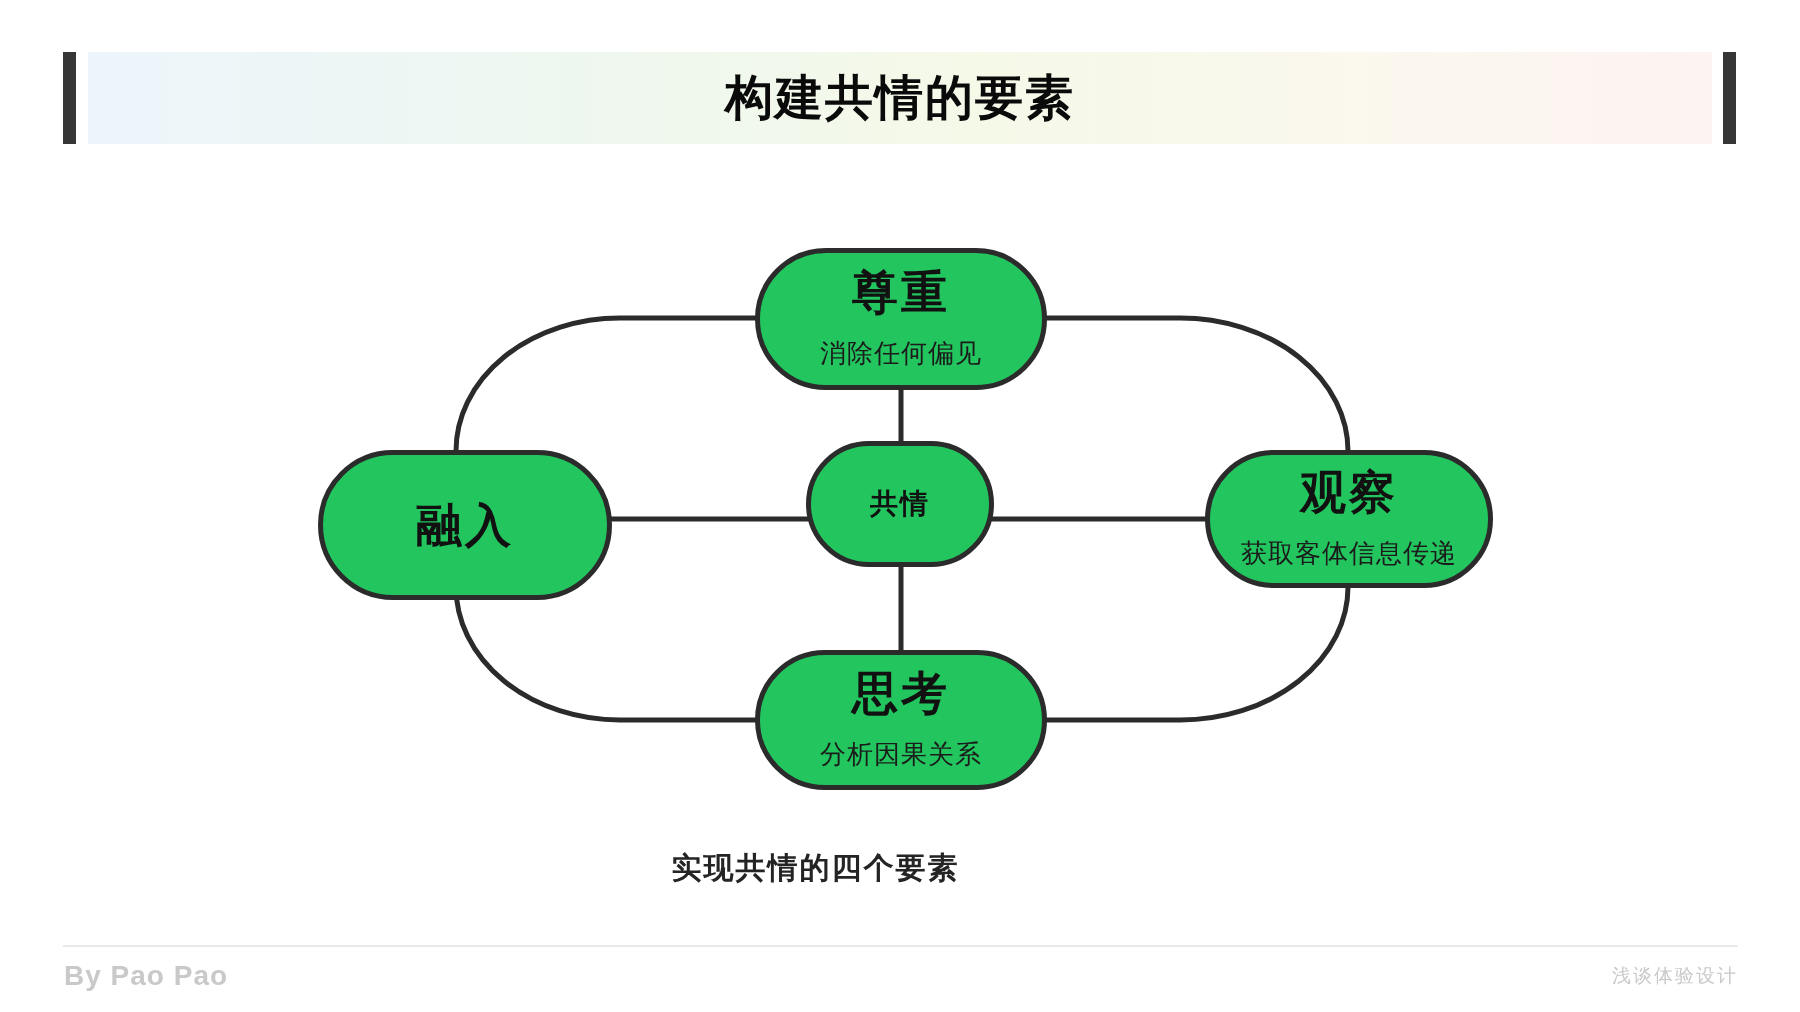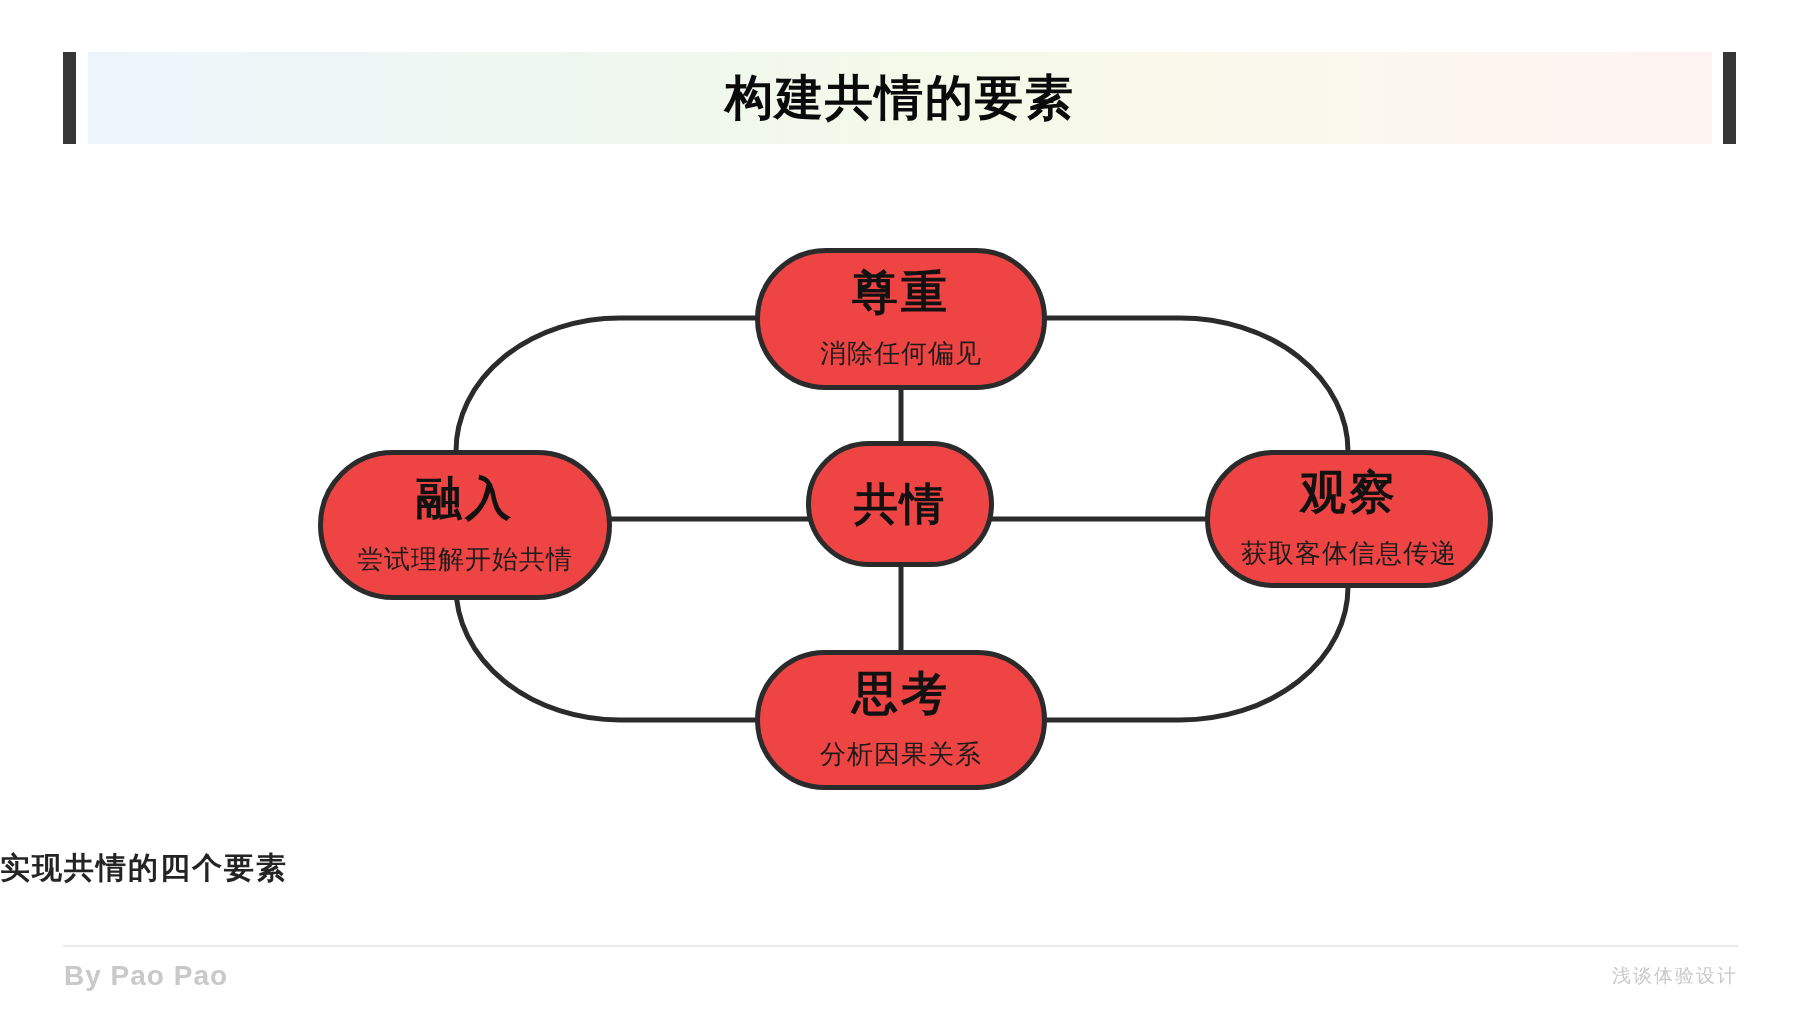--- a/index.html
+++ b/index.html
@@ -35,43 +35,43 @@
 
   
   .connectors{position:absolute;left:0;top:0;width:1800px;height:1012px;}
   .connectors path{
     fill:none;stroke:var(--line,#2b2b2b);stroke-width:5px;
   }
 
   
   .node{
     position:absolute;box-sizing:border-box;
-    background:#ef4444;border:5px solid var(--line,#2b2b2b);
+    background:#22c55e;border:5px solid var(--line,#2b2b2b);
     border-radius:999px;
     display:flex;flex-direction:column;align-items:center;justify-content:center;
     text-align:center;
   }
   .node-top   {left:755px; top:248px; width:292px;height:142px;}
   .node-bottom{left:755px; top:650px; width:292px;height:140px;}
   .node-left  {left:318px; top:450px; width:294px;height:150px;}
   .node-right {left:1205px;top:450px; width:288px;height:138px;}
   .node-center{left:806px; top:441px; width:188px;height:126px;}
   .node-label{
     font-size:46px;font-weight:900;letter-spacing:3px;
     color:#111111;line-height:1.1;
   }
-  .node-center .node-label{font-size:44px;letter-spacing:2px;}
+  .node-center .node-label{font-size:28px;letter-spacing:2px;}
   .node-sublabel{
     font-size:26px;color:#1b1b1b;margin-top:18px;letter-spacing:1px;
   }
 
   
   .caption{
     position:absolute;left:0;top:848px;width:1631px;
-    font-size:30px;font-weight:900;
+    text-align:center;font-size:30px;font-weight:900;
     letter-spacing:2px;color:#242424;
   }
 
   
   .footer-divider{
     position:absolute;left:63px;top:945px;width:1675px;height:2px;
     background:#e9e9e9;
   }
   .footer-author{
     position:absolute;left:64px;top:960px;
@@ -102,21 +102,20 @@
     <path d="M 472 519 L 1338 519"></path>
   </svg>
 
   <div class="node node-top">
     <div class="node-label">尊重</div>
     <div class="node-sublabel">消除任何偏见</div>
   </div>
 
   <div class="node node-left">
     <div class="node-label">融入</div>
-    <div class="node-sublabel">尝试理解开始共情</div>
   </div>
 
   <div class="node node-right">
     <div class="node-label">观察</div>
     <div class="node-sublabel">获取客体信息传递</div>
   </div>
 
   <div class="node node-bottom">
     <div class="node-label">思考</div>
     <div class="node-sublabel">分析因果关系</div>

